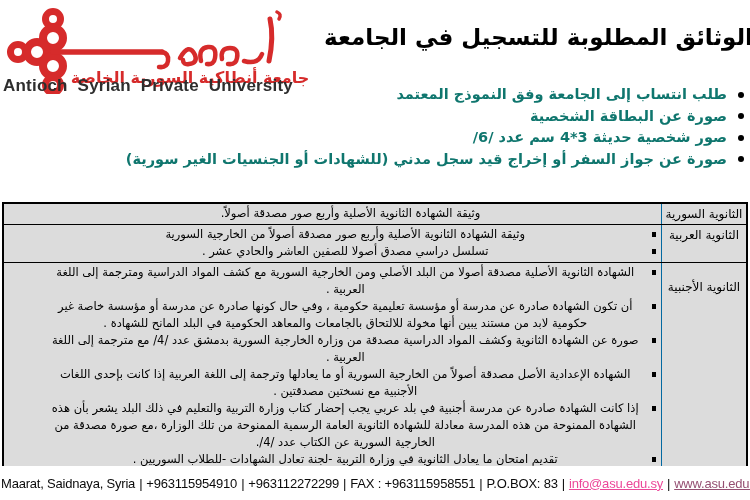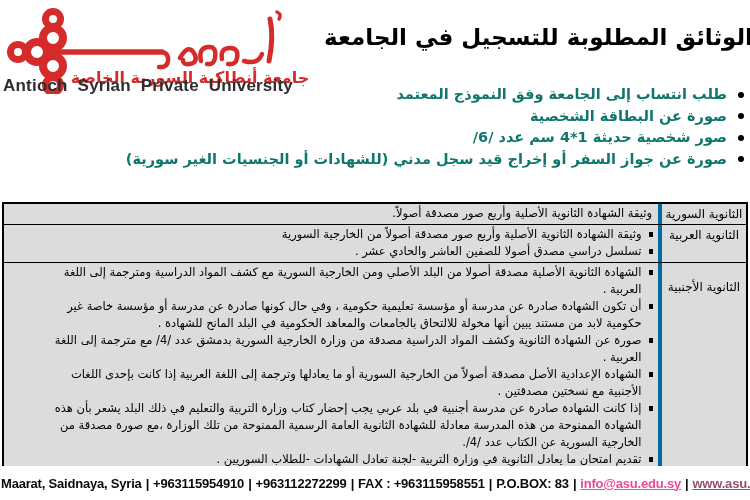--- a/index.html
+++ b/index.html
@@ -44,41 +44,41 @@
   
   .doc-table{
     position:absolute;top:202px;left:2px;right:2px;
     direction:rtl;
     border:2px solid #000;border-bottom-width:4px;
     background:#dcdcdc;
   }
   .t-row{display:flex;align-items:stretch;}
   .t-row + .t-row{border-top:1px solid #000;}
   .t-label{
-    flex:0 0 84px;border-left:4px solid #0369a1;
+    flex:0 0 84px;border-left:1px solid #0369a1;
     text-align:center;font-size:12px;color:#000;
     padding-top:2px;line-height:17px;
   }
   .t-label.vtop{padding-top:16px;}
   .t-content{flex:1 1 auto;padding:1px 5px 2px 6px;min-width:0;}
   .titem{
     display:flex;gap:7px;align-items:flex-start;
-    font-size:11.5px;line-height:17px;color:#000;text-align:right;margin-left:36px;
+    font-size:11.5px;line-height:17px;color:#000;text-align:center;margin-left:36px;
   }
   .titem .ttext{flex:1 1 auto;min-width:0;}
   .sq{
     flex:0 0 auto;width:4.5px;height:4.5px;background:#000;margin-top:6px;
   }
   .titem.noblt{padding-right:1px;}
   
   .footer-bar{
     position:absolute;left:0;right:0;bottom:0;height:34px;
     background:#fff;display:flex;align-items:center;
     font-family:"Liberation Sans",sans-serif;
-    font-size:13px;font-weight:bold;color:#0a0a0a;
+    font-size:13px;font-weight:normal;color:#0a0a0a;
     white-space:nowrap;letter-spacing:-.2px;padding-left:1px;
   }
   .footer-bar .sep{margin:0 4px;}
   .footer-link{color:#ec4899;text-decoration:underline;cursor:pointer;}
   .footer-visited{color:#954f72;text-decoration:underline;cursor:pointer;}
 </style>
 </head>
 <body>
 
 <div class="logo-block">
@@ -113,21 +113,21 @@
   <div class="req-item">
     <span class="dot"></span>
     <span>طلب انتساب إلى الجامعة وفق النموذج المعتمد</span>
   </div>
   <div class="req-item">
     <span class="dot"></span>
     <span>صورة عن البطاقة الشخصية</span>
   </div>
   <div class="req-item">
     <span class="dot"></span>
-    <span>صور شخصية حديثة 1*4 سم عدد /6/</span>
+    <span>صور شخصية حديثة 3*4 سم عدد /6/</span>
   </div>
   <div class="req-item">
     <span class="dot"></span>
     <span>صورة عن جواز السفر أو إخراج قيد سجل مدني (للشهادات أو الجنسيات الغير سورية)</span>
   </div>
 </div>
 
 <div class="doc-table">
 
   <div class="t-row">

